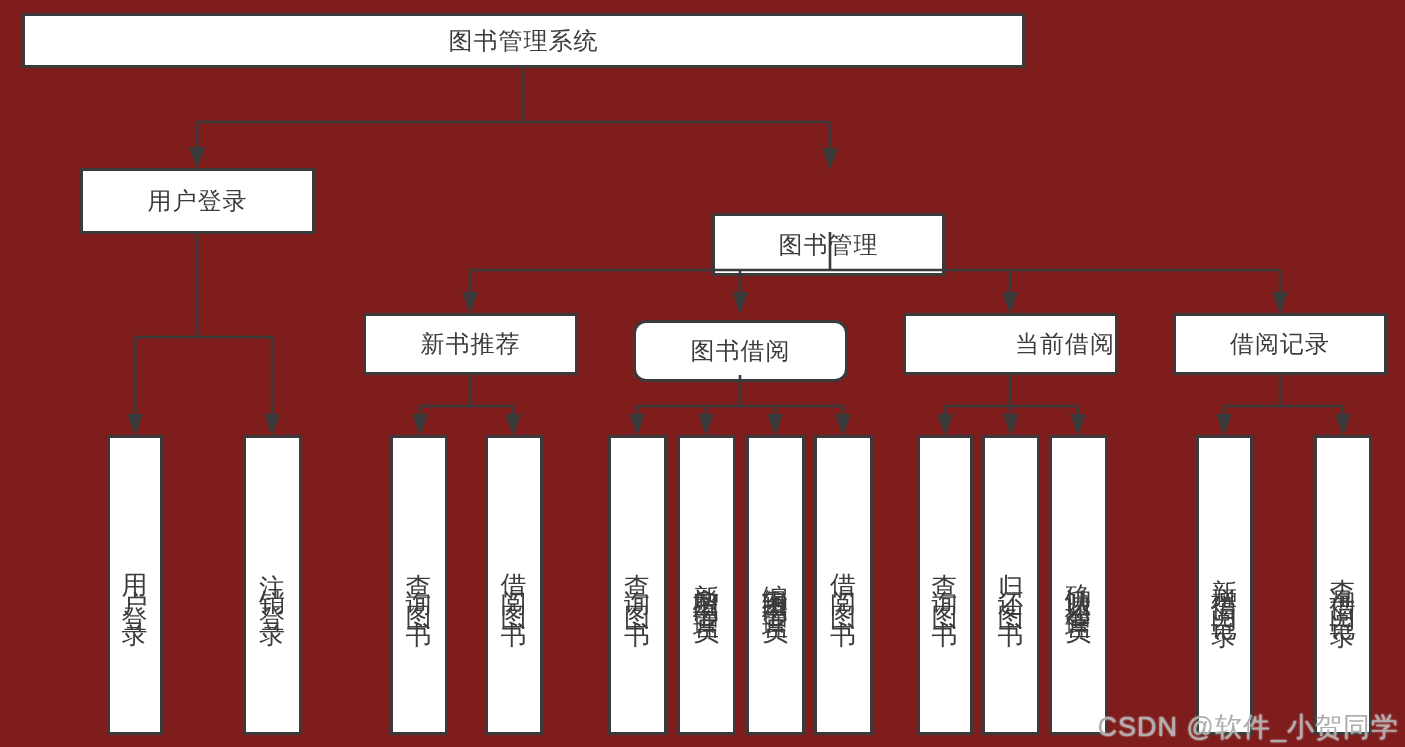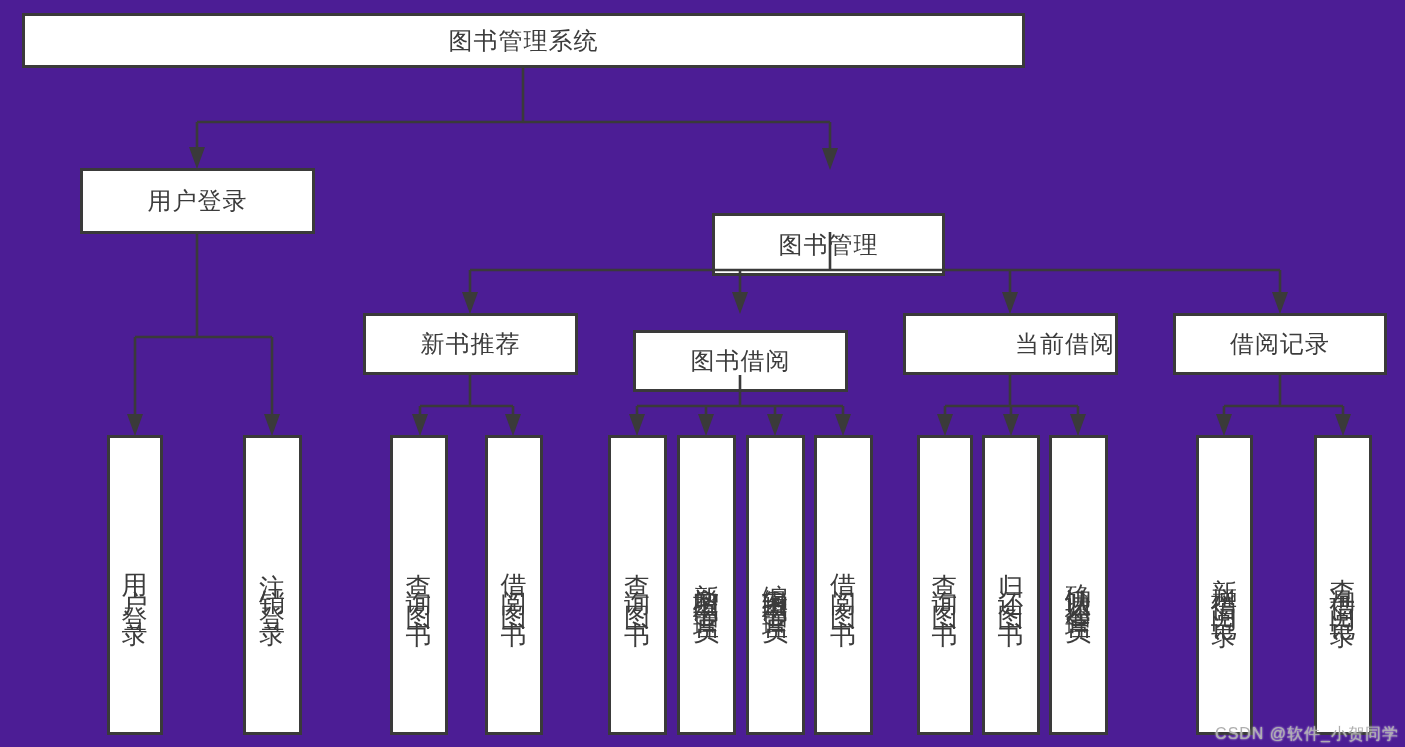--- a/index.html
+++ b/index.html
@@ -1,20 +1,20 @@
 <!DOCTYPE html>
 <html><head>
 <meta charset="utf-8">
 <style>
   html, body { margin: 0; padding: 0; background: #ffffff; }
   #canvas {
     position: relative;
     width: 1405px;
     height: 747px;
-    background: #4c1d95;
+    background: #7f1d1d;
     overflow: hidden;
     font-family: "Liberation Sans", "DejaVu Sans", sans-serif;
   }
   .box {
     position: absolute;
     box-sizing: border-box;
     background: #ffffff;
     border: 3px solid #3a3a3a;
     display: flex;
     align-items: center;
@@ -38,21 +38,21 @@
     position: absolute;
     left: 0; top: 0;
     z-index: 2;
     pointer-events: none;
   }
   #watermark {
     position: absolute;
     right: 6px;
     bottom: 2px;
     z-index: 3;
-    font-size: 16px;
+    font-size: 27px;
     color: #aeaeae;
     text-shadow: 0 0 2px #ffffff;
     letter-spacing: 1px;
   }
 </style>
 </head>
 <body>
 
 <div id="canvas">
 
@@ -106,21 +106,21 @@
   <div class="box" style="left:80px; top:168px; width:235px; height:66px;">
     <span>用户登录</span>
   </div>
   <div class="box" style="left:712px; top:169px; width:233px; height:63px;margin-top:44px;">
     <span>图书管理</span>
   </div>
 
   <div class="box" style="left:363px; top:313px; width:215px; height:62px;text-align:right;">
     <span>新书推荐</span>
   </div>
-  <div class="box" style="left:633px; top:330px; width:215px; height:62px;">
+  <div class="box" style="left:633px; top:320px; width:215px; height:62px;border-radius:13px;">
     <span>图书借阅</span>
   </div>
   <div class="box" style="left:903px; top:313px; width:215px; height:62px;justify-content:flex-end;">
     <span>当前借阅</span>
   </div>
   <div class="box" style="left:1173px; top:313px; width:214px; height:62px;">
     <span>借阅记录</span>
   </div>
 
   <div class="box leaf" style="left:107px; top:435px; width:56px; height:300px;">

